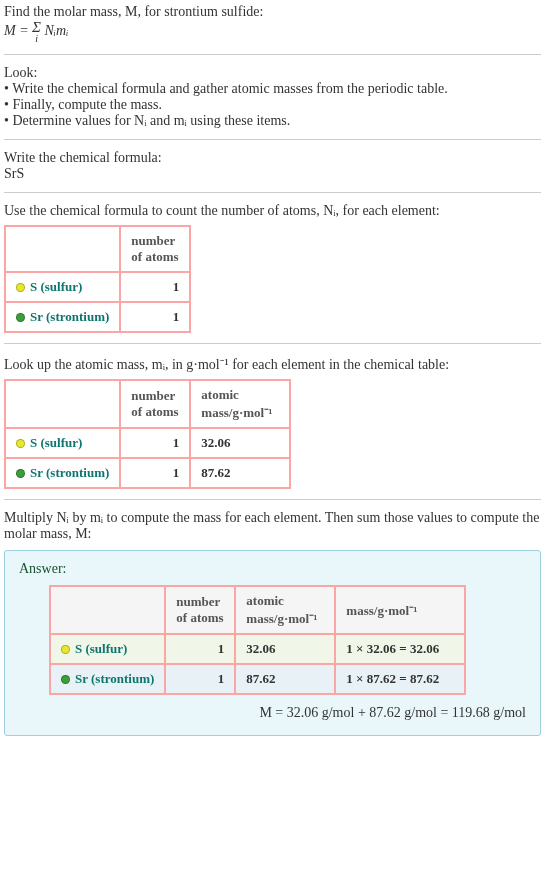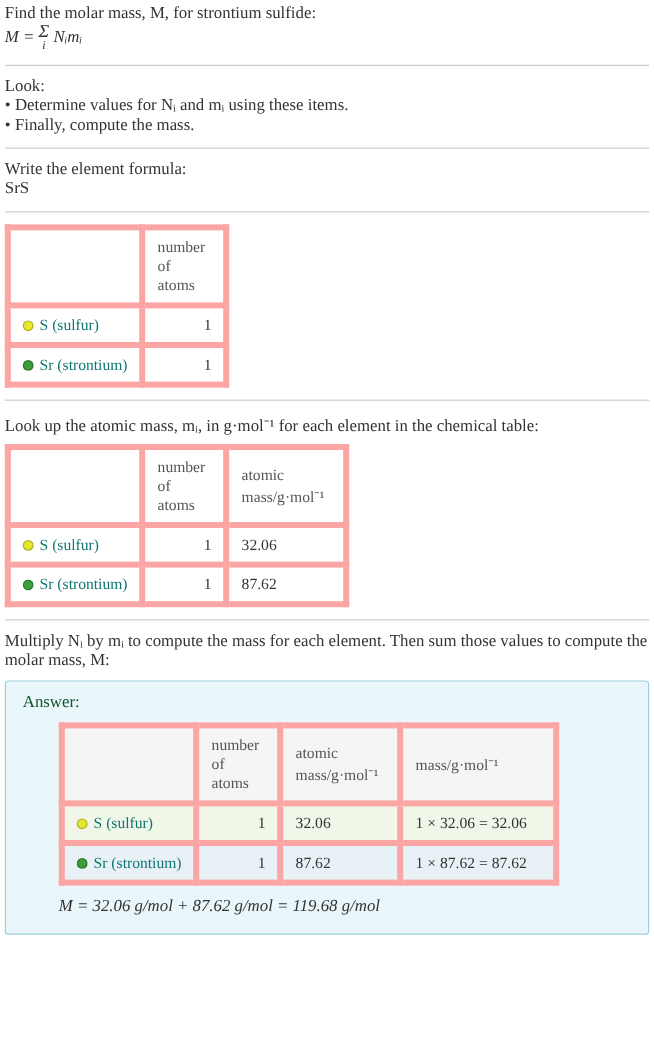--- a/index.html
+++ b/index.html
@@ -26,24 +26,24 @@
     .formula {
       font-style: italic;
       font-family: Georgia, serif;
     }
     table {
       border-collapse: collapse;
       margin-top: 6px;
       font-size: 13px;
     }
     th, td {
-      border: 5px solid #fca5a5;
+      border: 2px solid #fca5a5;
       padding: 6px 10px;
       text-align: left;
-      font-weight: normal;
+      font-weight: bold;
     }
     th {
       background: #fff;
       color: #555;
     }
     td.num {
       text-align: right;
     }
     .element-cell {
       color: #0f766e;
@@ -82,21 +82,21 @@
     }
     .answer-box table tbody tr:nth-child(1) td {
       background: #f0f6e8;
     }
     .answer-box table tbody tr:nth-child(2) td {
       background: #e8f2f6;
     }
     .answer-formula {
       margin-top: 10px;
       margin-left: 30px;
-      font-style: italic;
+      text-align: right;
     }
     .under-i {
       display: inline-block;
       text-align: center;
       vertical-align: middle;
       line-height: 0.95;
     }
     .under-i .sig {
       display: block;
       font-size: 15px;
@@ -114,34 +114,36 @@
   <div>Find the molar mass, M, for strontium sulfide:</div>
   <div class="formula">
     <span>M = </span><span class="under-i"><span class="sig">Σ</span><span class="idx">i</span></span><span> Nᵢmᵢ</span>
   </div>
 </div>
 
 <hr>
 
 <div class="section">
   <div>Look:</div>
+  <div>• Write the chemical formula and gather atomic masses from the periodic table.</div>
+  <div>• Finally, compute the mass.</div>
   <div>• Determine values for Nᵢ and mᵢ using these items.</div>
-  <div>• Finally, compute the mass.</div>
-</div>
-
-<hr>
-
-<div class="section">
-  <div>Write the element formula:</div>
+</div>
+
+<hr>
+
+<div class="section">
+  <div>Write the chemical formula:</div>
   <div>SrS</div>
 </div>
 
 <hr>
 
 <div class="section">
+  <div>Use the chemical formula to count the number of atoms, Nᵢ, for each element:</div>
   <table>
     <thead>
       <tr>
         <th></th>
         <th style="width:70px;">number of atoms</th>
       </tr>
     </thead>
     <tbody>
       <tr>
         <td class="element-cell"><span class="bullet bullet-yellow"></span><span>S (sulfur)</span></td>

